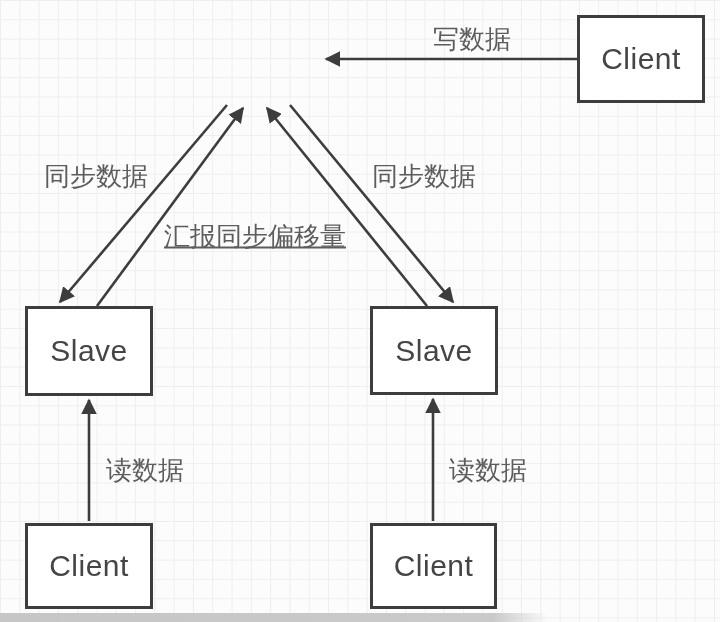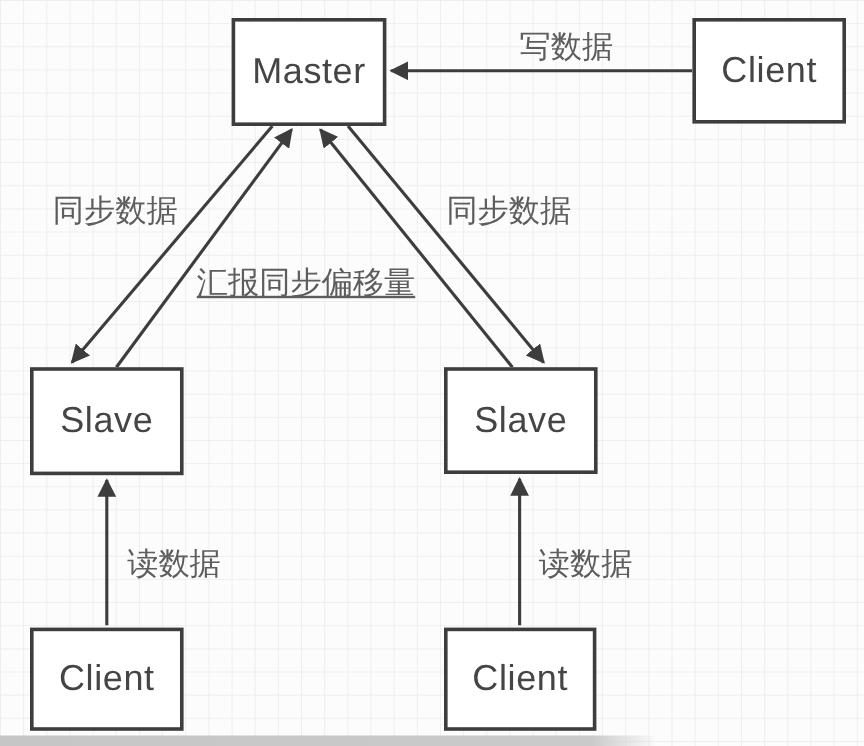--- a/index.html
+++ b/index.html
@@ -86,23 +86,20 @@
     </defs>
     <line x1="577" y1="59" x2="326" y2="59" marker-end="url(#arrowhead)"></line>
     <line x1="227" y1="105" x2="60" y2="302" marker-end="url(#arrowhead)"></line>
     <line x1="97" y1="306" x2="243" y2="108" marker-end="url(#arrowhead)"></line>
     <line x1="427" y1="306" x2="267" y2="108" marker-end="url(#arrowhead)"></line>
     <line x1="290" y1="105" x2="453" y2="302" marker-end="url(#arrowhead)"></line>
     <line x1="89" y1="521" x2="89" y2="400" marker-end="url(#arrowhead)"></line>
     <line x1="433" y1="521" x2="433" y2="399" marker-end="url(#arrowhead)"></line>
   </svg>
 
-  <div class="node" id="node-master">
-    <span>Master</span>
-  </div>
   <div class="node" id="node-client-top">
     <span>Client</span>
   </div>
   <div class="node" id="node-slave-left">
     <span>Slave</span>
   </div>
   <div class="node" id="node-slave-right">
     <span>Slave</span>
   </div>
   <div class="node" id="node-client-bottom-left">

